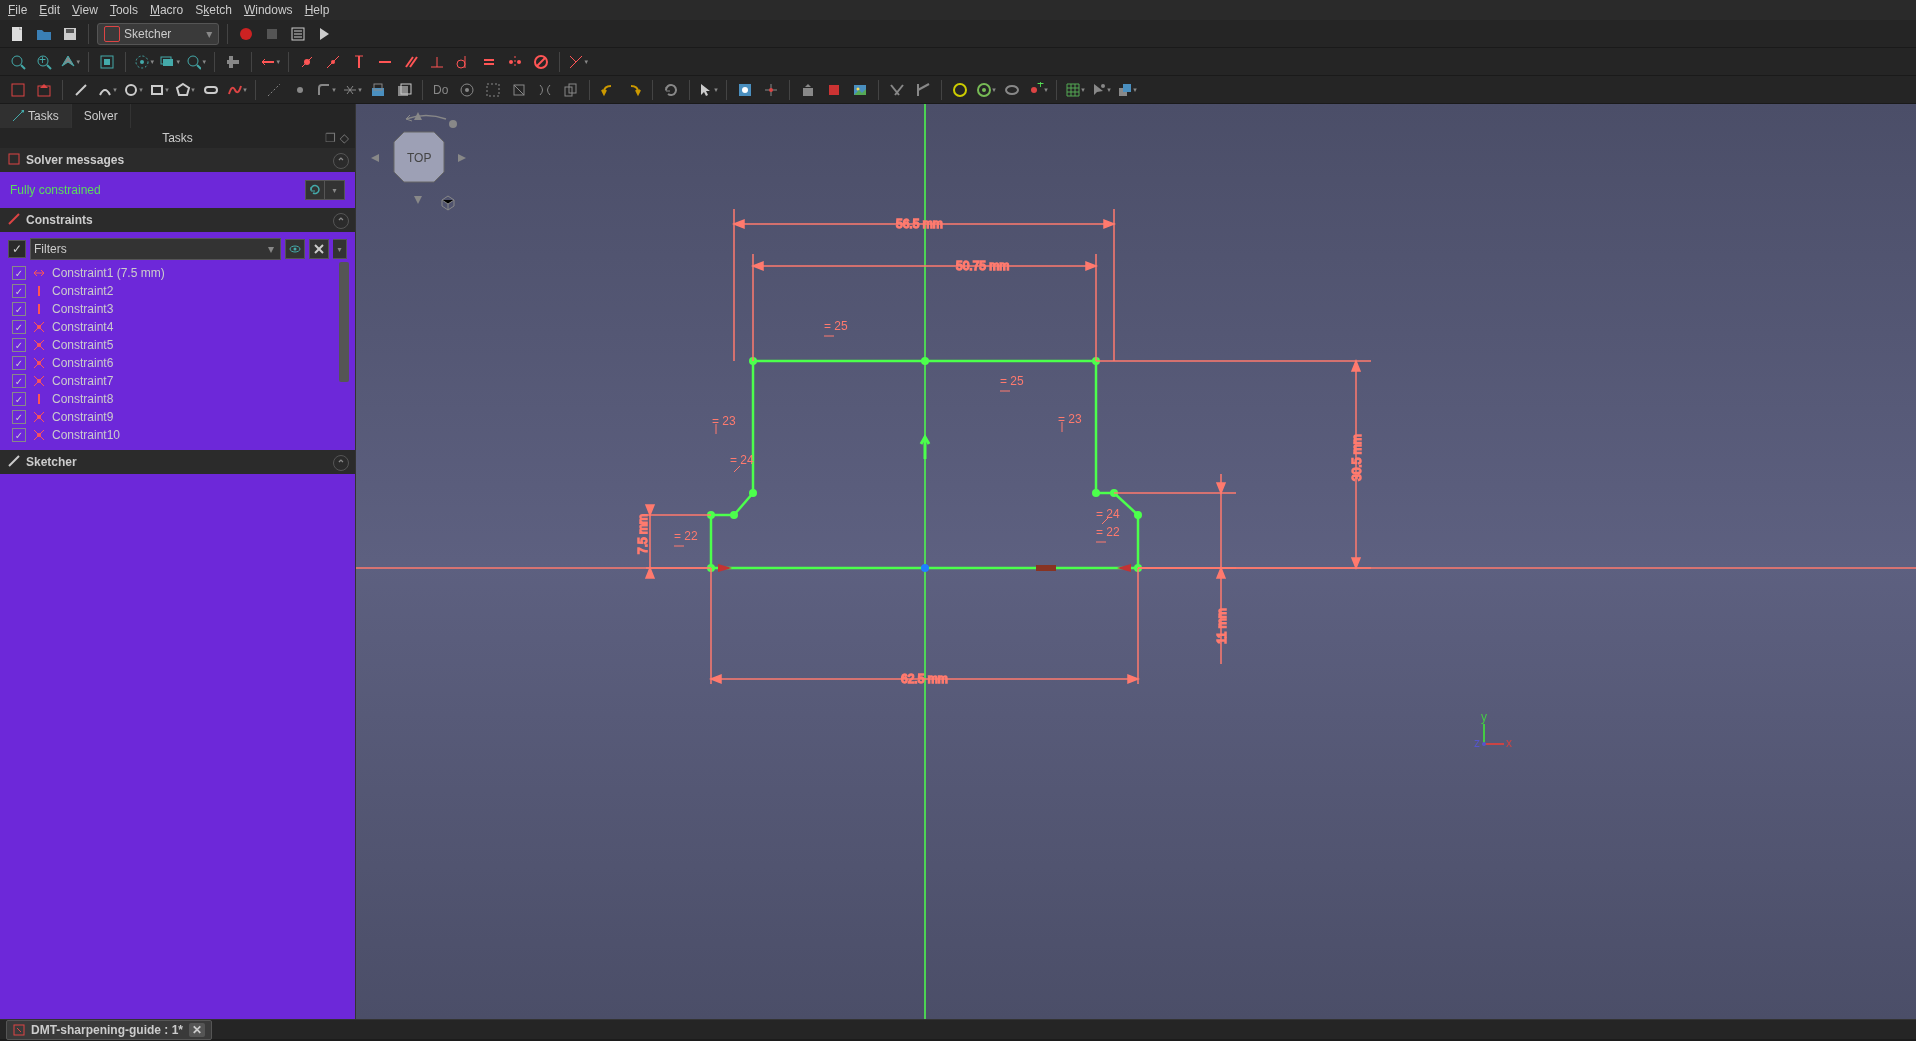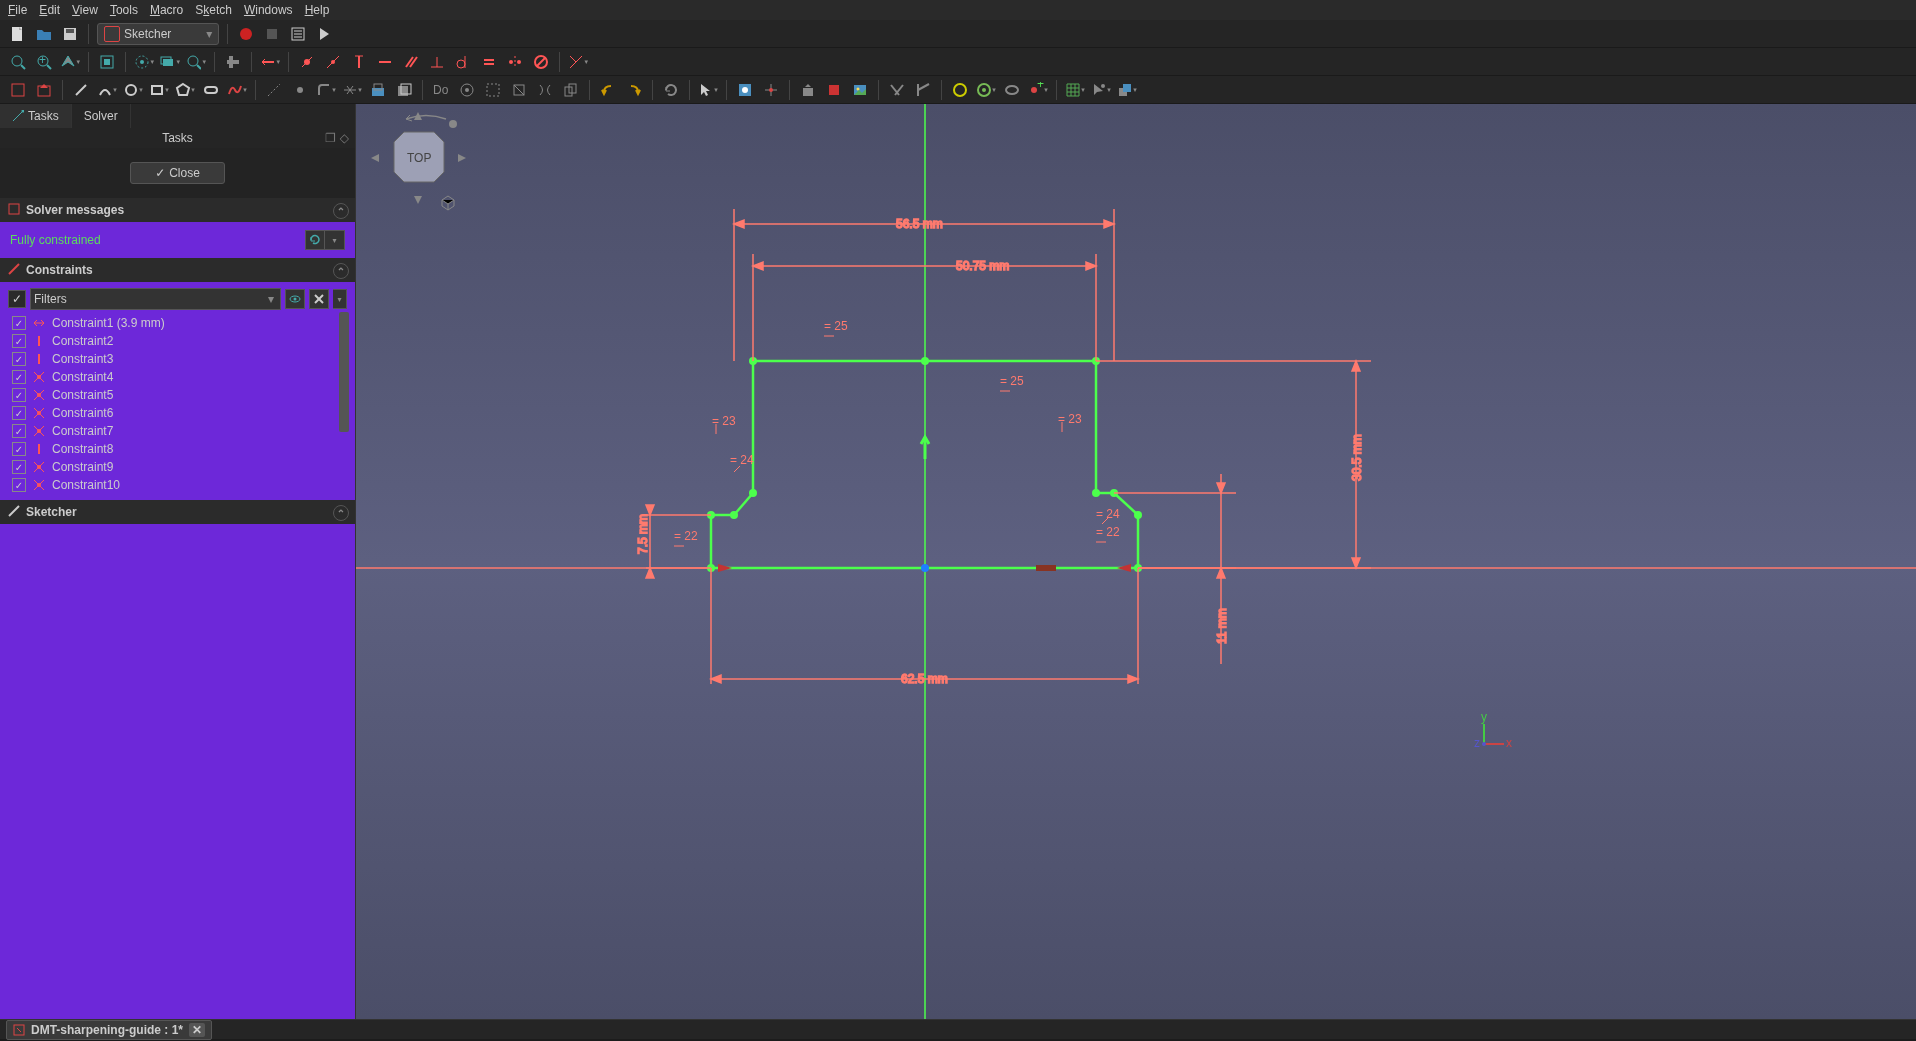--- a/index.html
+++ b/index.html
@@ -509,23 +509,20 @@
           <span>Solver</span>
         </div>
     </div>
     <div class="tasks-header">
       <span>Tasks</span>
       <div class="winicons">
           <span>❐</span>
           <span>◇</span>
         </div>
     </div>
-    <div style="background:#232323;padding:8px 0;">
-      <button class="close-btn"><span style="margin-right:4px">✓</span><span>Close</span></button>
-    </div>
 
     <div class="panel-header">
       <svg width="12" height="12">
           <rect x="1" y="1" width="10" height="10" fill="none" stroke="#d44"></rect>
         </svg>
       <span>Solver messages</span>
       <span class="collapse-icon">⌃</span>
     </div>
     <div class="solver-status">
       <span>Fully constrained</span>
@@ -568,21 +565,21 @@
       <div class="constraints-list" id="constraints-list">
         <div class="scrollbar-thumb" style="height:120px"></div>
       <div class="constraint-row">
             <div class="cb">✓</div>
             <div class="cicon">
               <svg width="14" height="14">
                 <line x1="2" y1="7" x2="12" y2="7" stroke="#f55"></line>
                 <path d="M2 7 L5 4 M2 7 L5 10 M12 7 L9 4 M12 7 L9 10" stroke="#f55"></path>
               </svg>
             </div>
-            <span>Constraint1 (3.9 mm)</span>
+            <span>Constraint1 (7.5 mm)</span>
           </div>
           <div class="constraint-row">
             <div class="cb">✓</div>
             <div class="cicon">
               <svg width="14" height="14">
                 <line x1="7" y1="2" x2="7" y2="12" stroke="#f55" stroke-width="2"></line>
               </svg>
             </div>
             <span>Constraint2</span>
           </div>

